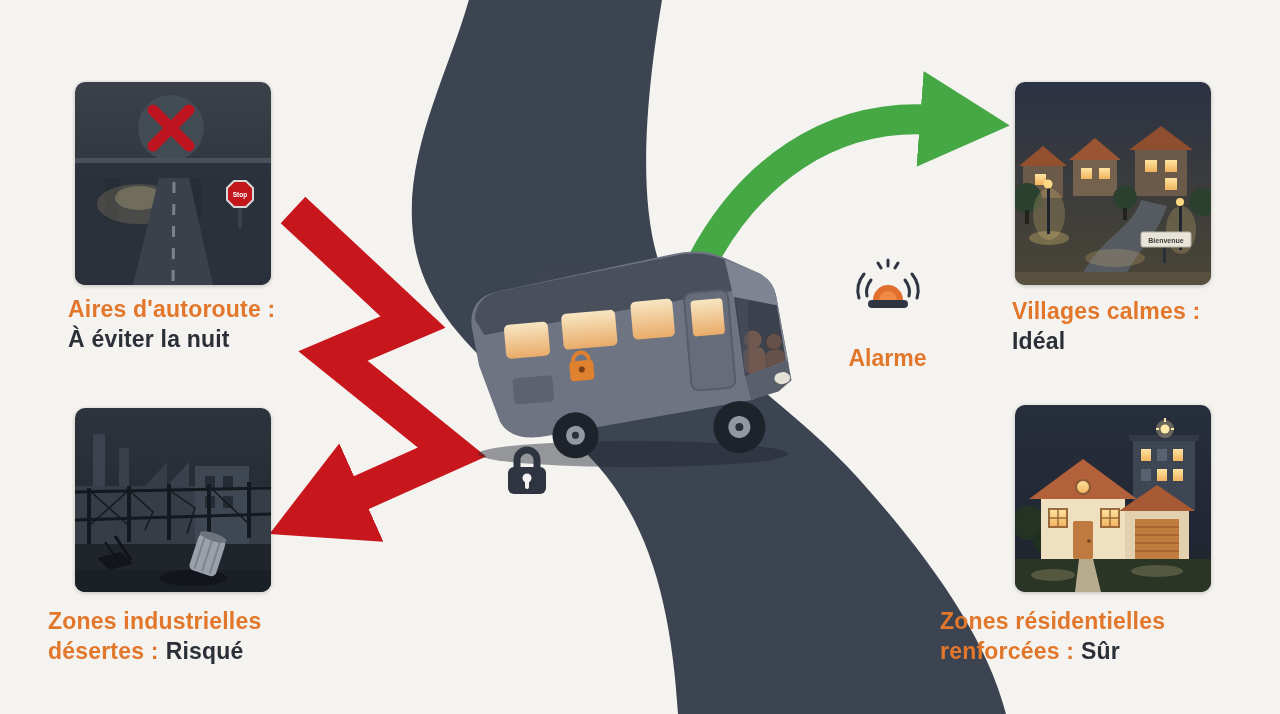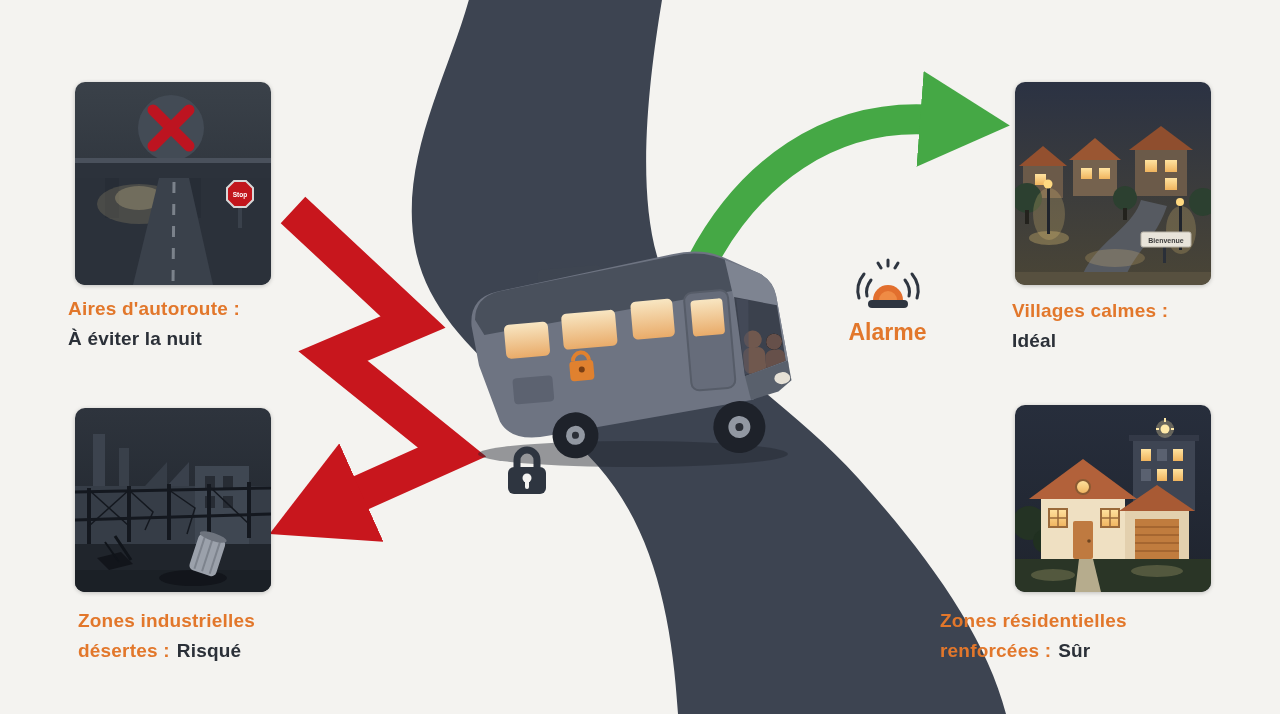--- a/index.html
+++ b/index.html
@@ -13,31 +13,31 @@
   .layer { position:absolute; left:0; top:0; width:1280px; height:714px; }
   .card {
     position:absolute; border-radius:10px; overflow:hidden;
     box-shadow:0 1px 4px rgba(0,0,0,.22);
   }
   .card svg { display:block; width:100%; height:100%; }
   .card-tl { left:75px;  top:82px;  width:196px; height:203px; }
   .card-bl { left:75px;  top:408px; width:196px; height:184px; }
   .card-tr { left:1015px; top:82px;  width:196px; height:203px; }
   .card-br { left:1015px; top:405px; width:196px; height:187px; }
-  .label { position:absolute; font-weight:bold; font-size:19px; line-height:30px; letter-spacing:.2px; }
+  .label { position:absolute; font-weight:bold; font-size:23px; line-height:30px; letter-spacing:.2px; }
   .label .line { display:flex; gap:7px; white-space:nowrap; }
   .accent { color:#e2772b; }
   .dark   { color:#2b3038; }
   .label-tl { left:68px;  top:294px; }
-  .label-bl { left:78px;  top:606px;text-align:center; }
+  .label-bl { left:48px;  top:606px;text-align:center; }
   .label-tr { left:1012px; top:296px;text-align:center; }
   .label-br { left:940px;  top:606px; }
   .callout { position:absolute; text-align:center; }
   .callout .icon { display:block; margin:0 auto; }
-  .callout-text { font-weight:bold; font-size:23px; line-height:28px; color:#e2772b; margin-top:2px; }
+  .callout-text { font-weight:bold; font-size:23px; line-height:28px; color:#e2772b; margin-top:28px; }
   .callout-locks { left:437px; top:441px; width:180px; }
   .callout-alarm { left:805px; top:258px; width:165px; }
   .rv-svg { position:absolute; left:448px; top:222px; width:372px; height:252px; }
   svg text { font-family:"Liberation Sans", sans-serif; }
 </style>
 </head>
 <body>
 
 <div class="canvas">
 

